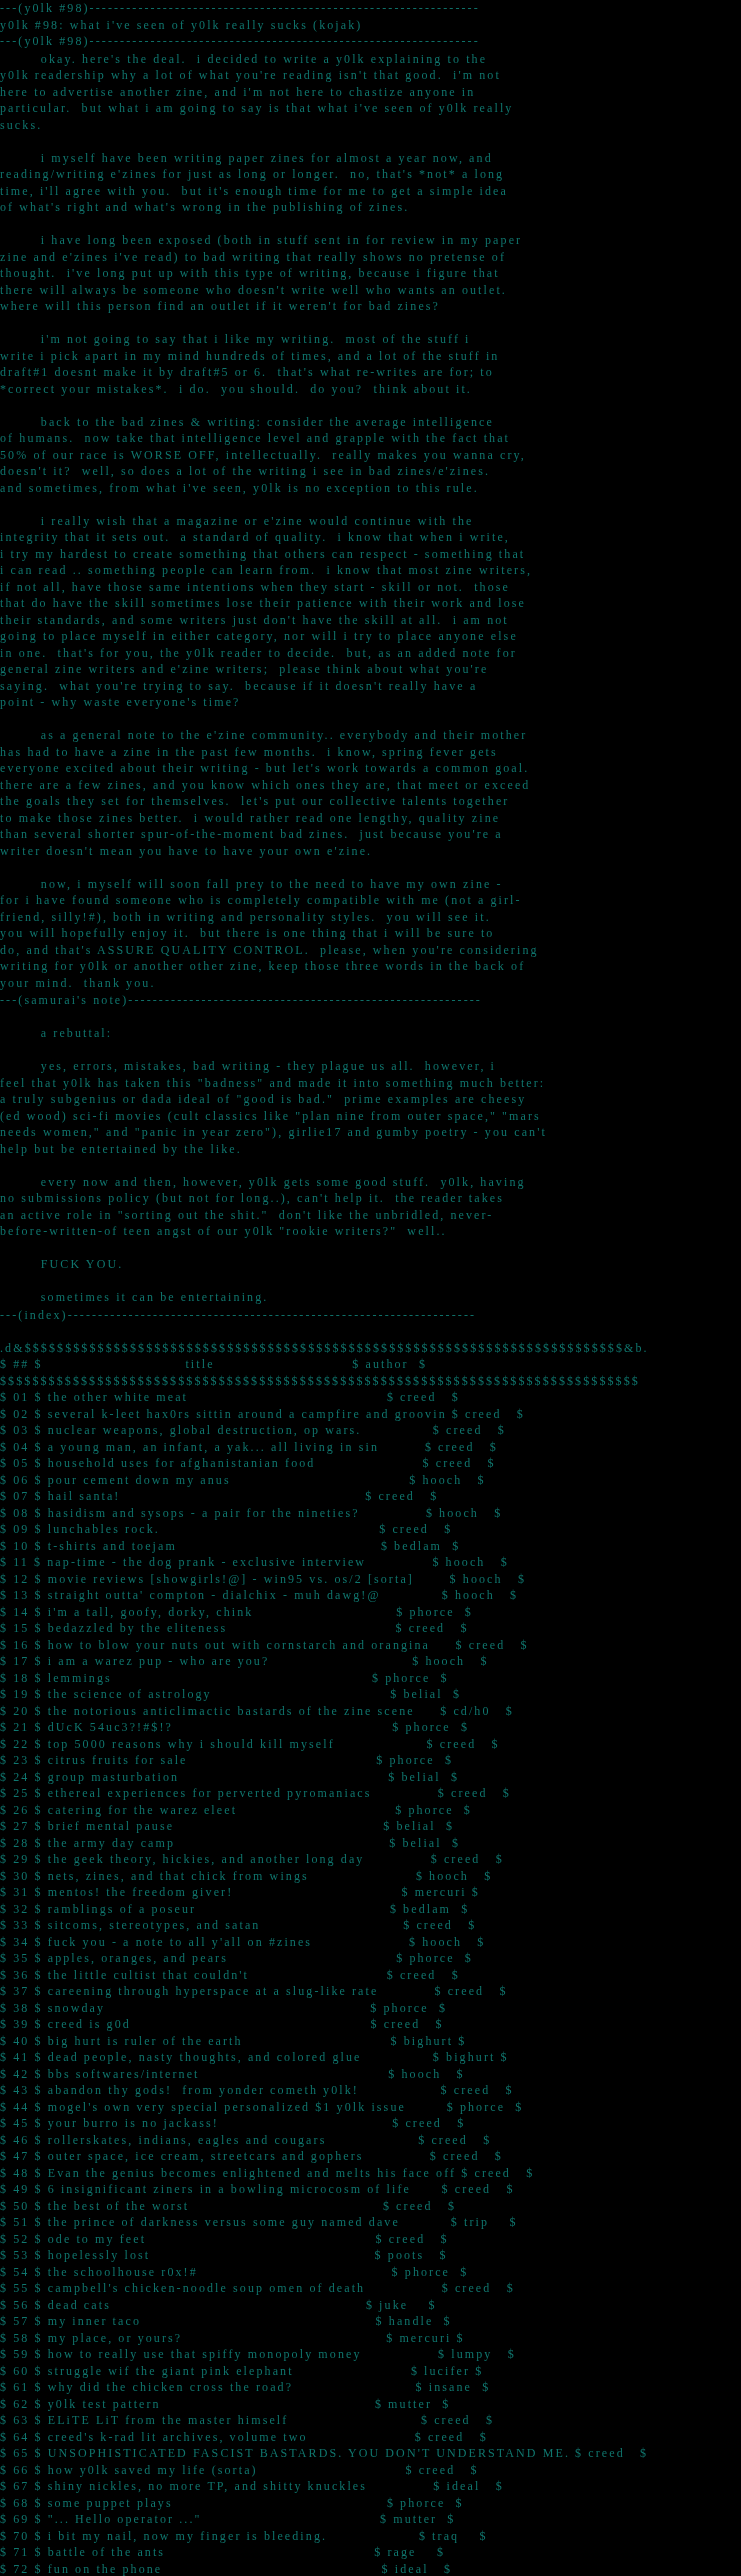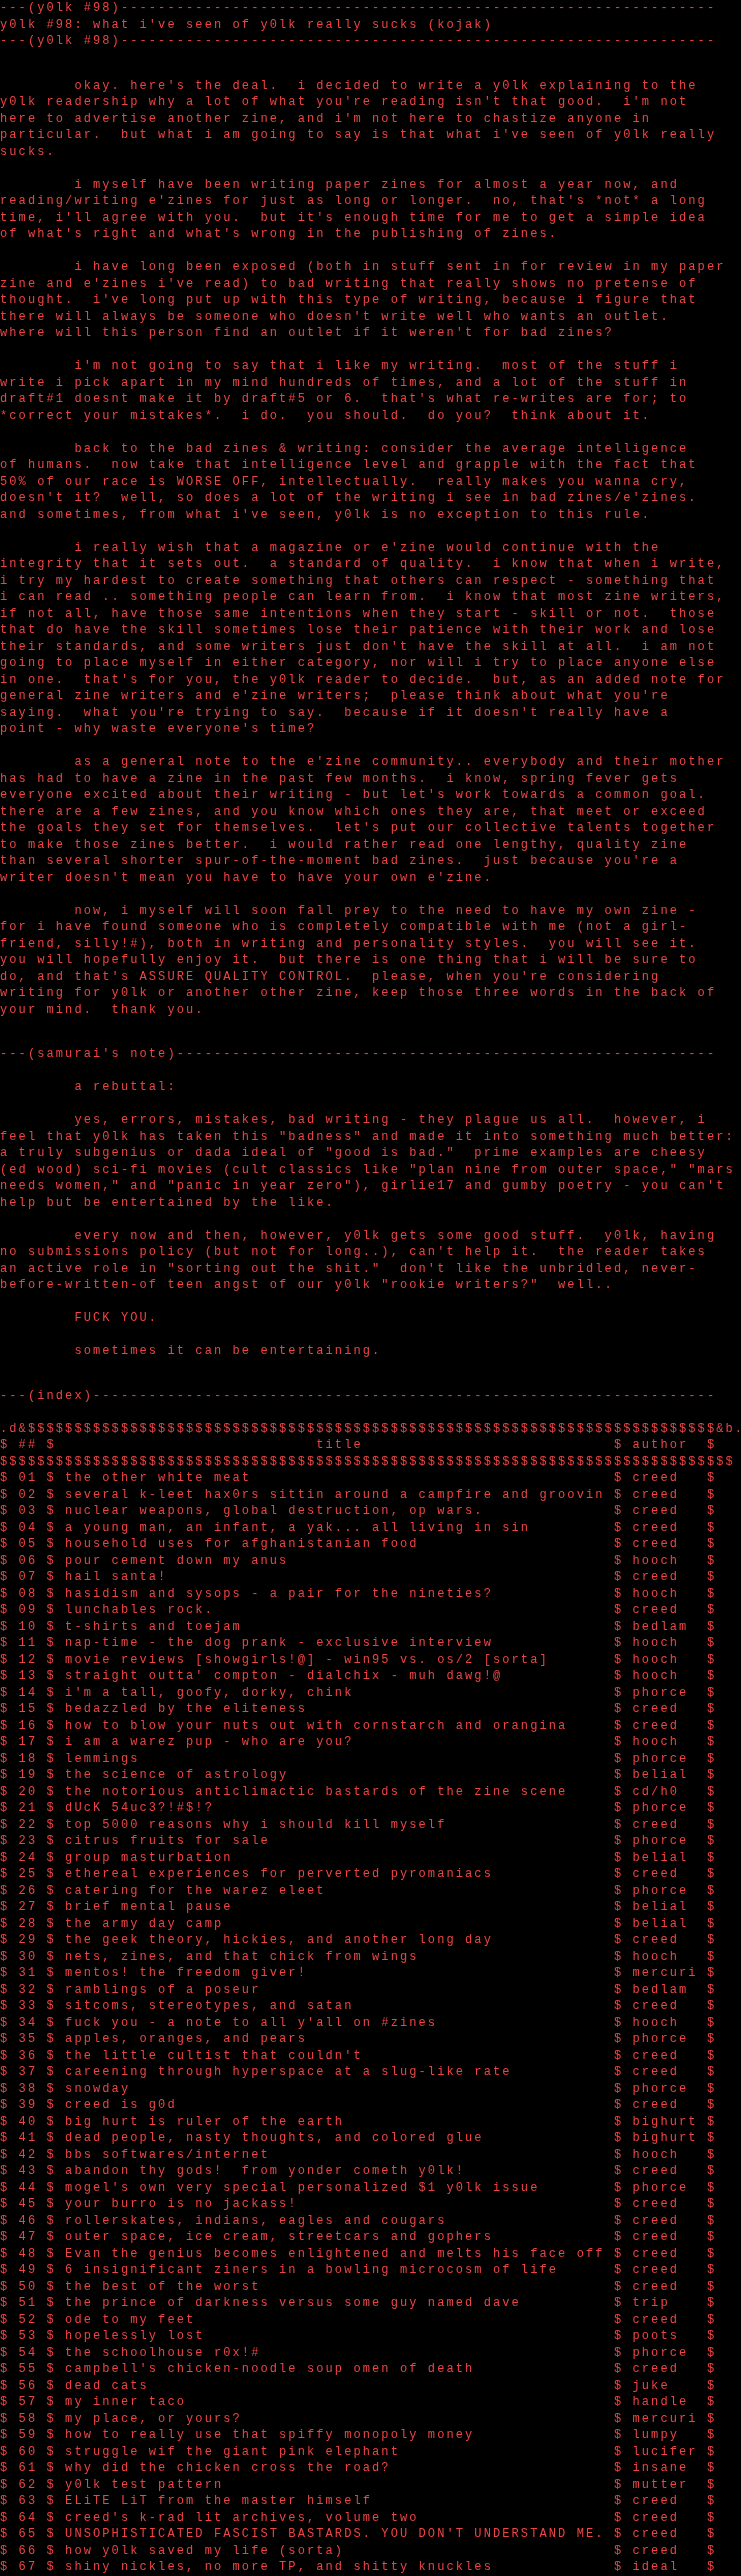--- a/index.html
+++ b/index.html
@@ -14,29 +14,29 @@
     overflow: hidden;
   }
   .screen {
     width: 742px;
     min-height: 3660px;
     background: #000000;
   }
   pre.sec {
     margin: 0;
     padding: 0;
-    font-family: Liberation Mono, monospace;
+    font-family: Liberation Serif, serif;
     font-size: 12px;
     line-height: 16.5px;
     letter-spacing: 2.1px;
-    color: #ef4444;
+    color: #0f766e;
     white-space: pre;
   }
   pre.sec + pre.sec {
-    margin-top: 28px; 
+    margin-top: 1px; 
   }
 </style>
 </head>
 <body>
 
 <div class="screen">
   <pre class="sec">---(y0lk #98)----------------------------------------------------------------
 y0lk #98: what i've seen of y0lk really sucks (kojak)
 ---(y0lk #98)----------------------------------------------------------------</pre>
   <pre class="sec">        okay. here's the deal.  i decided to write a y0lk explaining to the

